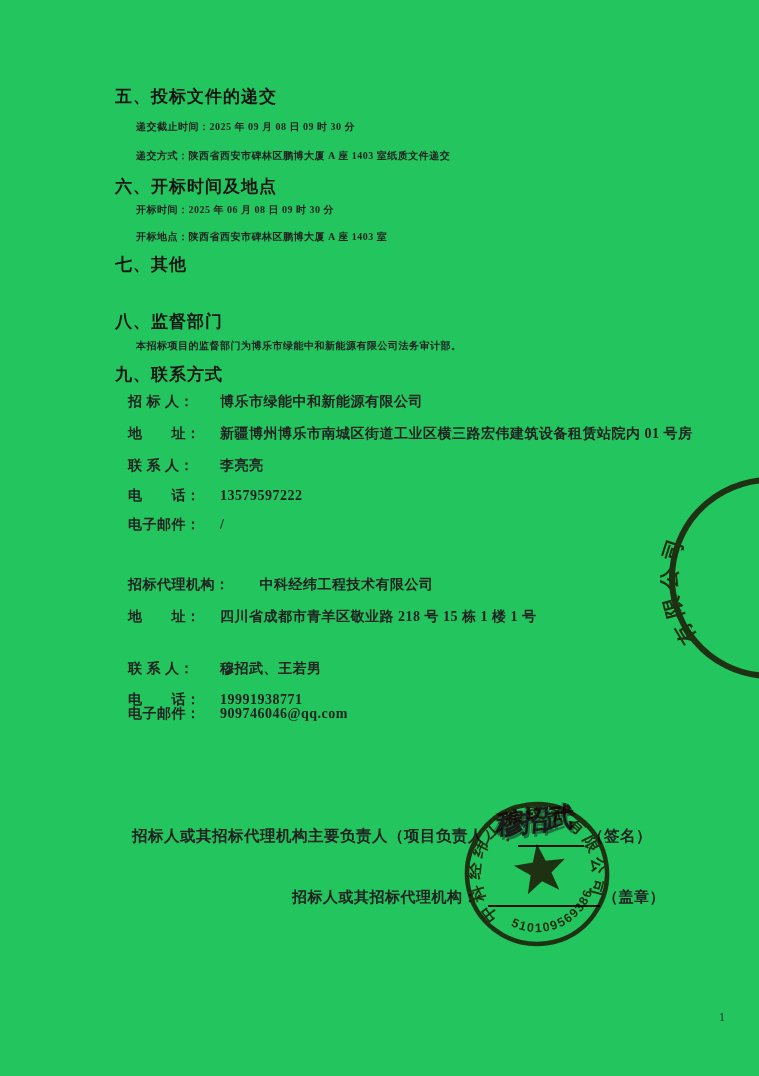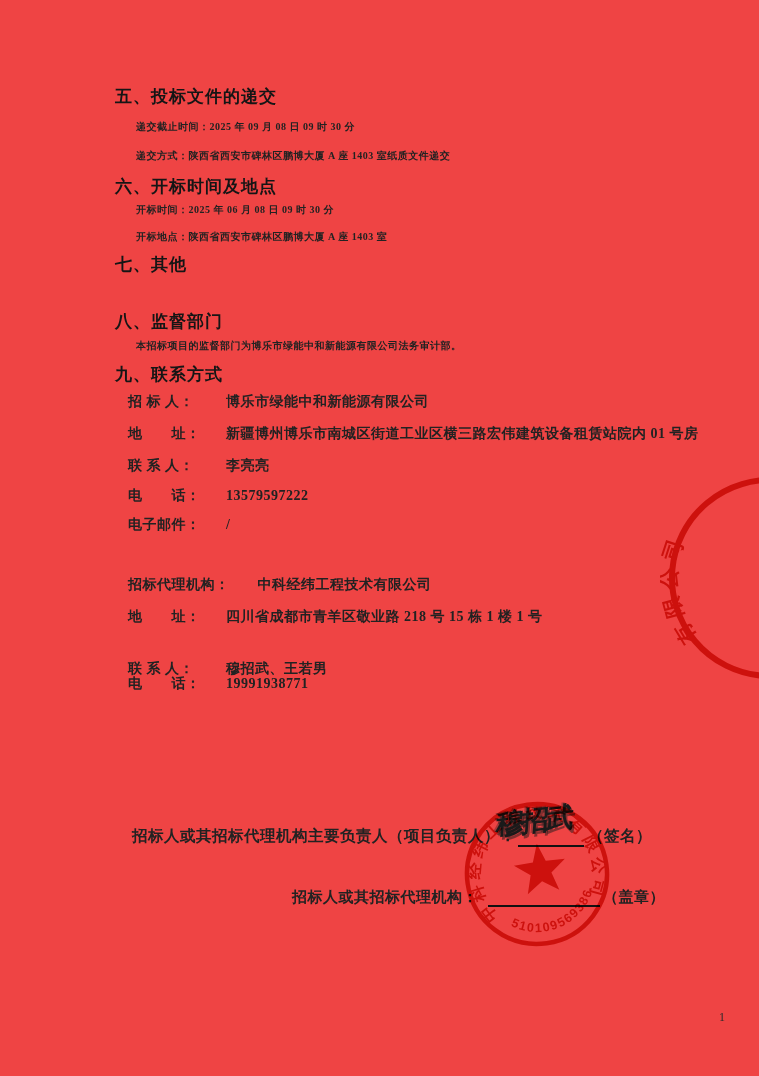--- a/index.html
+++ b/index.html
@@ -1,34 +1,34 @@
 <!DOCTYPE html>
 <html><head>
 <meta charset="utf-8">
 <style>
   html,body{margin:0;padding:0;background:#e8e8e8;}
   .page{
     position:relative;
     width:759px;height:1076px;
     margin:0 auto;
-    background:#ef4444;
+    background:#22c55e;
     overflow:hidden;
     font-family:"Liberation Serif","DejaVu Serif",serif;
     color:#1d1d1d;
   }
   .abs{position:absolute;white-space:nowrap;}
   .heading{
     font-family:"Liberation Sans","DejaVu Sans",sans-serif;
     font-weight:700;font-size:17px;letter-spacing:1px;color:#151515;
   }
   .body-line{font-size:10px;font-weight:600;letter-spacing:0.5px;color:#222;}
   .contact-row{font-size:14px;font-weight:600;letter-spacing:0.5px;color:#222;}
   .row-label{display:inline-block;min-width:84px;}
-  .row-label.auto{min-width:0;margin-right:14px;}
-  .row-value{margin-left:14px;}
+  .row-label.auto{min-width:0;margin-right:22px;}
+  .row-value{margin-left:8px;}
   .sig-line{font-size:15.5px;font-weight:600;color:#222;letter-spacing:0.5px;}
   .uline{
     display:inline-block;height:17px;vertical-align:bottom;
     border-bottom:2px solid #111;
   }
   .uline.w1{width:66px;margin:0 4px 0 2px;}
   .uline.w2{width:112px;margin:0 3px 0 10px;}
   .handwriting{
     font-size:28px;font-weight:700;color:#1a1a1a;
     letter-spacing:-3px;
@@ -84,22 +84,25 @@
 
   <div class="abs contact-row" style="left:128px;top:576px">
     <span class="row-label auto">招标代理机构：</span><span class="row-value">中科经纬工程技术有限公司</span>
   </div>
   <div class="abs contact-row" style="left:128px;top:608px">
     <span class="row-label">地　　址：</span><span class="row-value">四川省成都市青羊区敬业路 218 号 15 栋 1 楼 1 号</span>
   </div>
   <div class="abs contact-row" style="left:128px;top:660px">
     <span class="row-label">联  系  人：</span><span class="row-value">穆招武、王若男</span>
   </div>
-  <div class="abs contact-row" style="left:128px;top:675px">
+  <div class="abs contact-row" style="left:128px;top:691px">
     <span class="row-label">电　　话：</span><span class="row-value">19991938771</span>
+  </div>
+  <div class="abs contact-row" style="left:128px;top:705px">
+    <span class="row-label">电子邮件：</span><span class="row-value">909746046@qq.com</span>
   </div>
 
   <div class="abs sig-line" style="left:132px;top:826px">
     <span>招标人或其招标代理机构主要负责人（项目负责人）：</span><span class="uline w1"></span><span>（签名）</span>
   </div>
   <div class="abs handwriting" style="left:496px;top:802px">穆招武</div>
 
   <div class="abs sig-line" style="left:292px;top:888px;font-size:15px">
     <span>招标人或其招标代理机构：</span><span class="uline w2"></span><span>（盖章）</span>
   </div>

